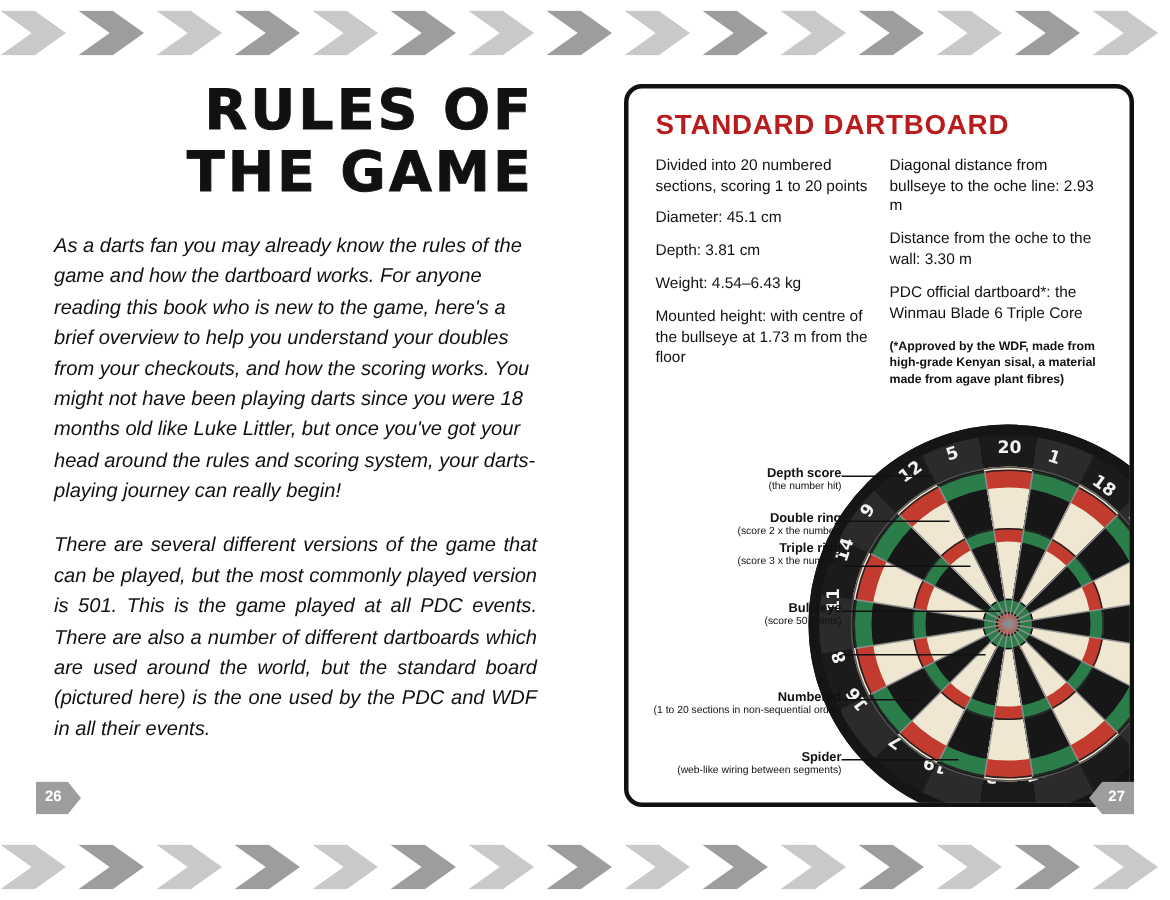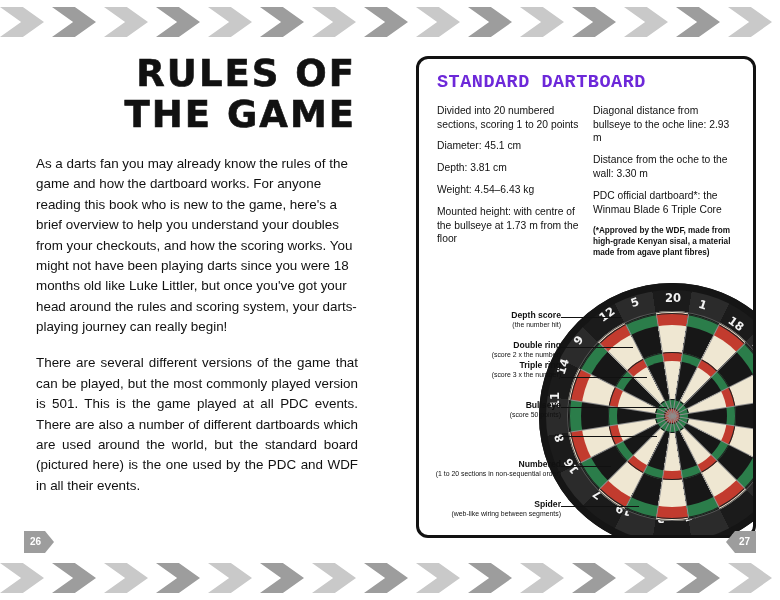--- a/index.html
+++ b/index.html
@@ -46,21 +46,21 @@
   }
   .page-right {
     position: absolute;
     left: 390px; top: 0;
     width: 390px; height: 512px;
   }
 
   
   .folio {
     position: absolute;
-    bottom: 3px;
+    bottom: 13px;
     width: 30px; height: 22px;
     background: #9d9d9d;
     clip-path: polygon(0% 0%, 70% 0%, 100% 50%, 70% 100%, 0% 100%);
     color: #ffffff;
     font-size: 10px;
     font-weight: bold;
     line-height: 22px;
     padding-left: 6px;
   }
   .folio.left { left: 24px; }
@@ -85,20 +85,21 @@
     text-align: right;
     -webkit-text-stroke: 0.6px #111;
   }
   .title .l1, .title .l2 { display: block; }
   .title .l2 { margin-top: 6px; }
 
   .body-col {
     position: absolute;
     left: 36px; top: 110px;
     width: 322px;
+    font-style: italic;
   }
   .para {
     font-size: 13.4px;
     line-height: 1.52;
     color: #111;
     margin: 0 0 16px 0;
   }
   .para.justified { text-align: justify; }
 
   
@@ -107,26 +108,26 @@
     left: 26px; top: 12px;
     width: 340px; height: 482px;
     border: 3px solid #111;
     border-radius: 12px;
     background: #ffffff;
     overflow: hidden;
   }
 
   .panel-title {
     margin: 14px 18px 10px 18px;
-    font-family: Liberation Mono, monospace;
+    font-family: Liberation Sans, sans-serif;
     font-weight: bold;
     font-size: 18.5px;
     line-height: 1.12;
     letter-spacing: 0.5px;
-    color: #6d28d9;
+    color: #b91c1c;
   }
   .panel-title span { display: block; }
 
   .stats {
     display: flex;
     margin: 0 18px 4px 18px;
     gap: 14px;
   }
   .stats-col { flex: 1 1 0; }
   .stat {

